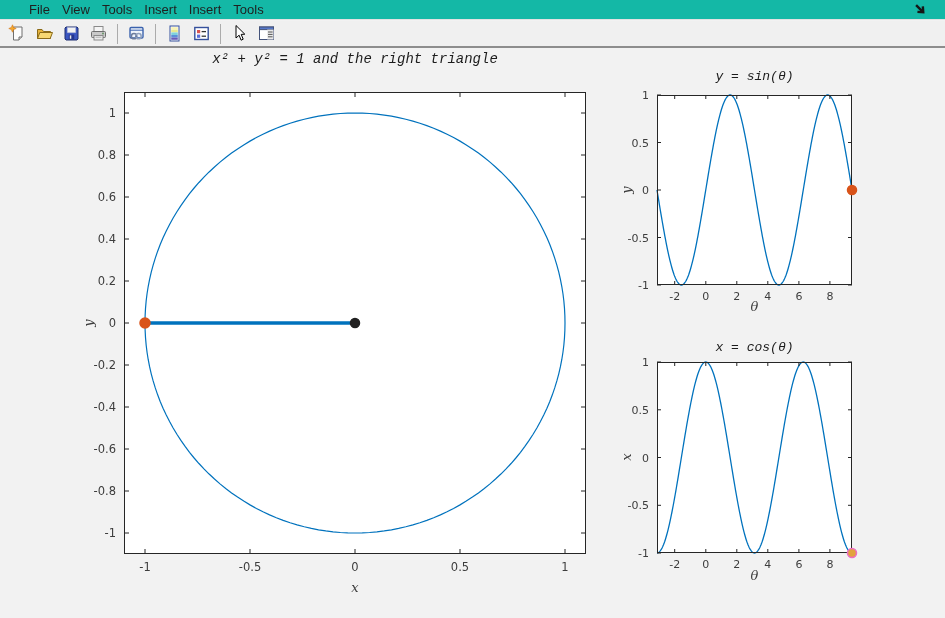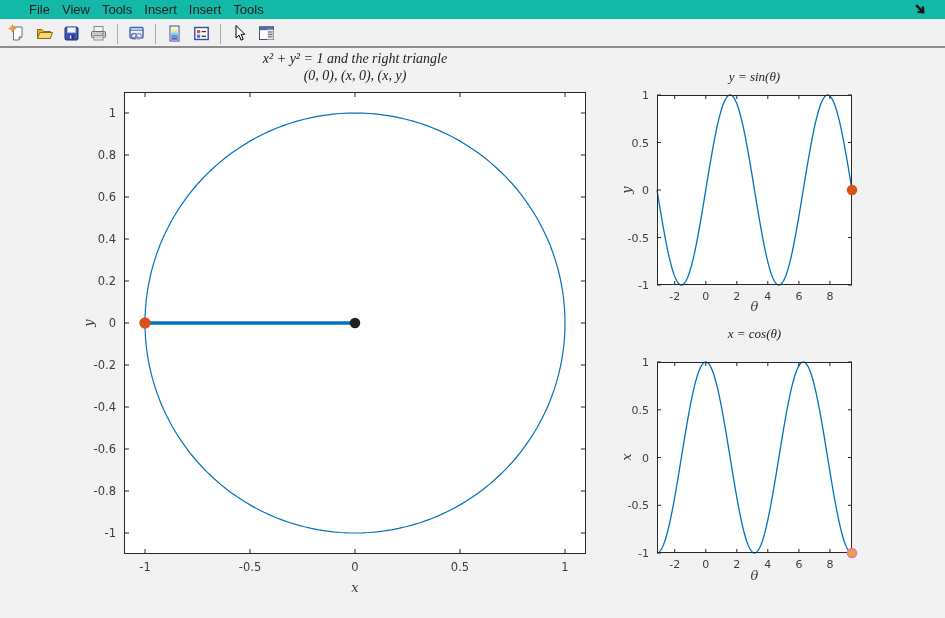--- a/index.html
+++ b/index.html
@@ -23,21 +23,21 @@
     display:flex;align-items:center;padding-left:4px;box-sizing:border-box;
   }
   .tbtn{
     width:27px;height:23px;display:flex;align-items:center;justify-content:center;
     border:1px solid transparent;border-radius:2px;background:transparent;padding:0;cursor:default;
   }
   .tsep{width:1px;height:20px;background:#ababab;margin:0 5px;flex:0 0 auto}
   
   .ctitle{
     position:absolute;text-align:center;color:#1c1c1c;
-    font-family:Liberation Serif, serif;font-style:italic;
+    font-family:Liberation Mono, monospace;font-style:italic;
   }
   .ctitle-main{font-size:14px;line-height:16.5px}
   .ctitle-sub{font-size:13px}
   .xlabel,.ylabel{
     position:absolute;color:#3e3e3e;
     font-family:"DejaVu Serif","Liberation Serif",serif;font-style:italic;font-size:13px;
   }
   .xlabel{text-align:center}
   .ylabel{transform:translate(-50%,-50%) rotate(-90deg);transform-origin:center}
   svg.chart{position:absolute;overflow:visible}
@@ -152,21 +152,20 @@
       <rect x="10.2" y="5.6" width="6.3" height="9.9" fill="#e9e9e9"></rect>
       <line x1="11" y1="8" x2="15.6" y2="8" stroke="#555" stroke-width="1"></line>
       <line x1="11" y1="10.4" x2="15.6" y2="10.4" stroke="#555" stroke-width="1"></line>
       <line x1="11" y1="12.8" x2="15.6" y2="12.8" stroke="#555" stroke-width="1"></line>
     </svg>
   </button>
 </div>
 
 <div class="ctitle ctitle-main" style="left:124px;top:51px;width:462px">
   <div>x² + y² = 1 and the right triangle</div>
-  <div>(0, 0), (x, 0), (x, y)</div>
 </div>
 <svg class="chart" data-chart="0" style="left:124px;top:92px" width="462" height="462">
     <rect x="0" y="0" width="462" height="462" fill="#ffffff"></rect>
     <path d="M441.00 231.00L440.87 223.67L440.49 216.35L439.85 209.05L438.96 201.77L437.81 194.53L436.41 187.34L434.76 180.20L432.86 173.12L430.72 166.11L428.34 159.18L425.71 152.33L422.84 145.59L419.75 138.94L416.42 132.41L412.87 126.00L409.09 119.72L405.10 113.57L400.89 107.57L396.48 101.71L391.87 96.01L387.06 90.48L382.06 85.12L376.88 79.94L371.52 74.94L365.99 70.13L360.29 65.52L354.43 61.11L348.43 56.90L342.28 52.91L336.00 49.13L329.59 45.58L323.06 42.25L316.41 39.16L309.67 36.29L302.82 33.66L295.89 31.28L288.88 29.14L281.80 27.24L274.66 25.59L267.47 24.19L260.23 23.04L252.95 22.15L245.65 21.51L238.33 21.13L231.00 21.00L223.67 21.13L216.35 21.51L209.05 22.15L201.77 23.04L194.53 24.19L187.34 25.59L180.20 27.24L173.12 29.14L166.11 31.28L159.18 33.66L152.33 36.29L145.59 39.16L138.94 42.25L132.41 45.58L126.00 49.13L119.72 52.91L113.57 56.90L107.57 61.11L101.71 65.52L96.01 70.13L90.48 74.94L85.12 79.94L79.94 85.12L74.94 90.48L70.13 96.01L65.52 101.71L61.11 107.57L56.90 113.57L52.91 119.72L49.13 126.00L45.58 132.41L42.25 138.94L39.16 145.59L36.29 152.33L33.66 159.18L31.28 166.11L29.14 173.12L27.24 180.20L25.59 187.34L24.19 194.53L23.04 201.77L22.15 209.05L21.51 216.35L21.13 223.67L21.00 231.00L21.13 238.33L21.51 245.65L22.15 252.95L23.04 260.23L24.19 267.47L25.59 274.66L27.24 281.80L29.14 288.88L31.28 295.89L33.66 302.82L36.29 309.67L39.16 316.41L42.25 323.06L45.58 329.59L49.13 336.00L52.91 342.28L56.90 348.43L61.11 354.43L65.52 360.29L70.13 365.99L74.94 371.52L79.94 376.88L85.12 382.06L90.48 387.06L96.01 391.87L101.71 396.48L107.57 400.89L113.57 405.10L119.72 409.09L126.00 412.87L132.41 416.42L138.94 419.75L145.59 422.84L152.33 425.71L159.18 428.34L166.11 430.72L173.12 432.86L180.20 434.76L187.34 436.41L194.53 437.81L201.77 438.96L209.05 439.85L216.35 440.49L223.67 440.87L231.00 441.00L238.33 440.87L245.65 440.49L252.95 439.85L260.23 438.96L267.47 437.81L274.66 436.41L281.80 434.76L288.88 432.86L295.89 430.72L302.82 428.34L309.67 425.71L316.41 422.84L323.06 419.75L329.59 416.42L336.00 412.87L342.28 409.09L348.43 405.10L354.43 400.89L360.29 396.48L365.99 391.87L371.52 387.06L376.88 382.06L382.06 376.88L387.06 371.52L391.87 365.99L396.48 360.29L400.89 354.43L405.10 348.43L409.09 342.28L412.87 336.00L416.42 329.59L419.75 323.06L422.84 316.41L425.71 309.67L428.34 302.82L430.72 295.89L432.86 288.88L434.76 281.80L436.41 274.66L437.81 267.47L438.96 260.23L439.85 252.95L440.49 245.65L440.87 238.33L441.00 231.00" fill="none" stroke="#0072bd" stroke-width="1.2"></path>
     <path d="M21.00 231.00L231.00 231.00" fill="none" stroke="#0072bd" stroke-width="3.5"></path>
     <g stroke="#262626" stroke-width="1">
       <line x1="21.0" y1="462" x2="21.0" y2="457"></line>
       <line x1="21.0" y1="0" x2="21.0" y2="5"></line>
       <line x1="126.0" y1="462" x2="126.0" y2="457"></line>
       <line x1="126.0" y1="0" x2="126.0" y2="5"></line>
@@ -264,21 +263,21 @@
       <text x="-8" y="99" text-anchor="end">0</text>
       <text x="-8" y="51.5" text-anchor="end">0.5</text>
       <text x="-8" y="4" text-anchor="end">1</text>
     </g>
     <rect x="0.5" y="0.5" width="194" height="189" fill="none" stroke="#262626" stroke-width="1" shape-rendering="crispEdges"></rect>
     <circle cx="195.0" cy="95.0" r="4.5" fill="#d95319" stroke="#d95319" stroke-width="1.5"></circle>
   </svg>
 <div class="ylabel" style="left:626px;top:190px">y</div>
 <div class="xlabel" style="left:657px;top:299px;width:195px">θ</div>
 
-<div class="ctitle ctitle-sub" style="left:657px;top:326px;width:195px">x = cos(θ)</div>
+<div class="ctitle ctitle-sub" style="left:657px;top:340px;width:195px">x = cos(θ)</div>
 <svg class="chart" data-chart="2" style="left:657px;top:362px" width="195" height="191">
     <rect x="0" y="0" width="195" height="191" fill="#ffffff"></rect>
     <path d="M0.00 191.00L0.65 190.92L1.30 190.67L1.95 190.25L2.60 189.66L3.25 188.91L3.90 188.00L4.55 186.92L5.20 185.69L5.85 184.29L6.50 182.74L7.15 181.04L7.80 179.19L8.45 177.19L9.10 175.04L9.75 172.76L10.40 170.34L11.05 167.79L11.70 165.12L12.35 162.32L13.00 159.40L13.65 156.37L14.30 153.24L14.95 150.00L15.60 146.67L16.25 143.25L16.90 139.75L17.55 136.16L18.20 132.51L18.85 128.79L19.50 125.01L20.15 121.18L20.80 117.31L21.45 113.40L22.10 109.45L22.75 105.48L23.40 101.50L24.05 97.50L24.70 93.50L25.35 89.50L26.00 85.52L26.65 81.55L27.30 77.61L27.95 73.69L28.60 69.82L29.25 65.99L29.90 62.21L30.55 58.49L31.20 54.84L31.85 51.26L32.50 47.75L33.15 44.33L33.80 41.00L34.45 37.76L35.10 34.63L35.75 31.60L36.40 28.68L37.05 25.88L37.70 23.21L38.35 20.66L39.00 18.24L39.65 15.96L40.30 13.81L40.95 11.81L41.60 9.96L42.25 8.26L42.90 6.71L43.55 5.31L44.20 4.08L44.85 3.00L45.50 2.09L46.15 1.34L46.80 0.75L47.45 0.33L48.10 0.08L48.75 0.00L49.40 0.08L50.05 0.33L50.70 0.75L51.35 1.34L52.00 2.09L52.65 3.00L53.30 4.08L53.95 5.31L54.60 6.71L55.25 8.26L55.90 9.96L56.55 11.81L57.20 13.81L57.85 15.96L58.50 18.24L59.15 20.66L59.80 23.21L60.45 25.88L61.10 28.68L61.75 31.60L62.40 34.63L63.05 37.76L63.70 41.00L64.35 44.33L65.00 47.75L65.65 51.26L66.30 54.84L66.95 58.49L67.60 62.21L68.25 65.99L68.90 69.82L69.55 73.69L70.20 77.61L70.85 81.55L71.50 85.52L72.15 89.50L72.80 93.50L73.45 97.50L74.10 101.50L74.75 105.48L75.40 109.45L76.05 113.40L76.70 117.31L77.35 121.18L78.00 125.01L78.65 128.79L79.30 132.51L79.95 136.16L80.60 139.75L81.25 143.25L81.90 146.67L82.55 150.00L83.20 153.24L83.85 156.37L84.50 159.40L85.15 162.32L85.80 165.12L86.45 167.79L87.10 170.34L87.75 172.76L88.40 175.04L89.05 177.19L89.70 179.19L90.35 181.04L91.00 182.74L91.65 184.29L92.30 185.69L92.95 186.92L93.60 188.00L94.25 188.91L94.90 189.66L95.55 190.25L96.20 190.67L96.85 190.92L97.50 191.00L98.15 190.92L98.80 190.67L99.45 190.25L100.10 189.66L100.75 188.91L101.40 188.00L102.05 186.92L102.70 185.69L103.35 184.29L104.00 182.74L104.65 181.04L105.30 179.19L105.95 177.19L106.60 175.04L107.25 172.76L107.90 170.34L108.55 167.79L109.20 165.12L109.85 162.32L110.50 159.40L111.15 156.37L111.80 153.24L112.45 150.00L113.10 146.67L113.75 143.25L114.40 139.74L115.05 136.16L115.70 132.51L116.35 128.79L117.00 125.01L117.65 121.18L118.30 117.31L118.95 113.39L119.60 109.45L120.25 105.48L120.90 101.50L121.55 97.50L122.20 93.50L122.85 89.50L123.50 85.52L124.15 81.55L124.80 77.60L125.45 73.69L126.10 69.82L126.75 65.99L127.40 62.21L128.05 58.49L128.70 54.84L129.35 51.25L130.00 47.75L130.65 44.33L131.30 41.00L131.95 37.76L132.60 34.63L133.25 31.60L133.90 28.68L134.55 25.88L135.20 23.21L135.85 20.66L136.50 18.24L137.15 15.96L137.80 13.81L138.45 11.81L139.10 9.96L139.75 8.26L140.40 6.71L141.05 5.31L141.70 4.08L142.35 3.00L143.00 2.09L143.65 1.34L144.30 0.75L144.95 0.33L145.60 0.08L146.25 0.00L146.90 0.08L147.55 0.34L148.20 0.75L148.85 1.34L149.50 2.09L150.15 3.00L150.80 4.08L151.45 5.31L152.10 6.71L152.75 8.26L153.40 9.96L154.05 11.81L154.70 13.81L155.35 15.96L156.00 18.24L156.65 20.66L157.30 23.21L157.95 25.88L158.60 28.68L159.25 31.60L159.90 34.63L160.55 37.76L161.20 41.00L161.85 44.33L162.50 47.75L163.15 51.26L163.80 54.84L164.45 58.49L165.10 62.21L165.75 65.99L166.40 69.82L167.05 73.69L167.70 77.61L168.35 81.55L169.00 85.52L169.65 89.51L170.30 93.50L170.95 97.50L171.60 101.50L172.25 105.48L172.90 109.45L173.55 113.40L174.20 117.31L174.85 121.18L175.50 125.01L176.15 128.79L176.80 132.51L177.45 136.16L178.10 139.75L178.75 143.25L179.40 146.67L180.05 150.00L180.70 153.24L181.35 156.38L182.00 159.40L182.65 162.32L183.30 165.12L183.95 167.79L184.60 170.34L185.25 172.76L185.90 175.05L186.55 177.19L187.20 179.19L187.85 181.04L188.50 182.74L189.15 184.29L189.80 185.69L190.45 186.92L191.10 188.00L191.75 188.91L192.40 189.66L193.05 190.25L193.70 190.67L194.35 190.92L195.00 191.00" fill="none" stroke="#0072bd" stroke-width="1.3"></path>
     <g stroke="#262626" stroke-width="1">
       <line x1="17.7" y1="191" x2="17.7" y2="187"></line>
       <line x1="17.7" y1="0" x2="17.7" y2="4"></line>
       <line x1="48.8" y1="191" x2="48.8" y2="187"></line>
       <line x1="48.8" y1="0" x2="48.8" y2="4"></line>
       <line x1="79.8" y1="191" x2="79.8" y2="187"></line>
       <line x1="79.8" y1="0" x2="79.8" y2="4"></line>

